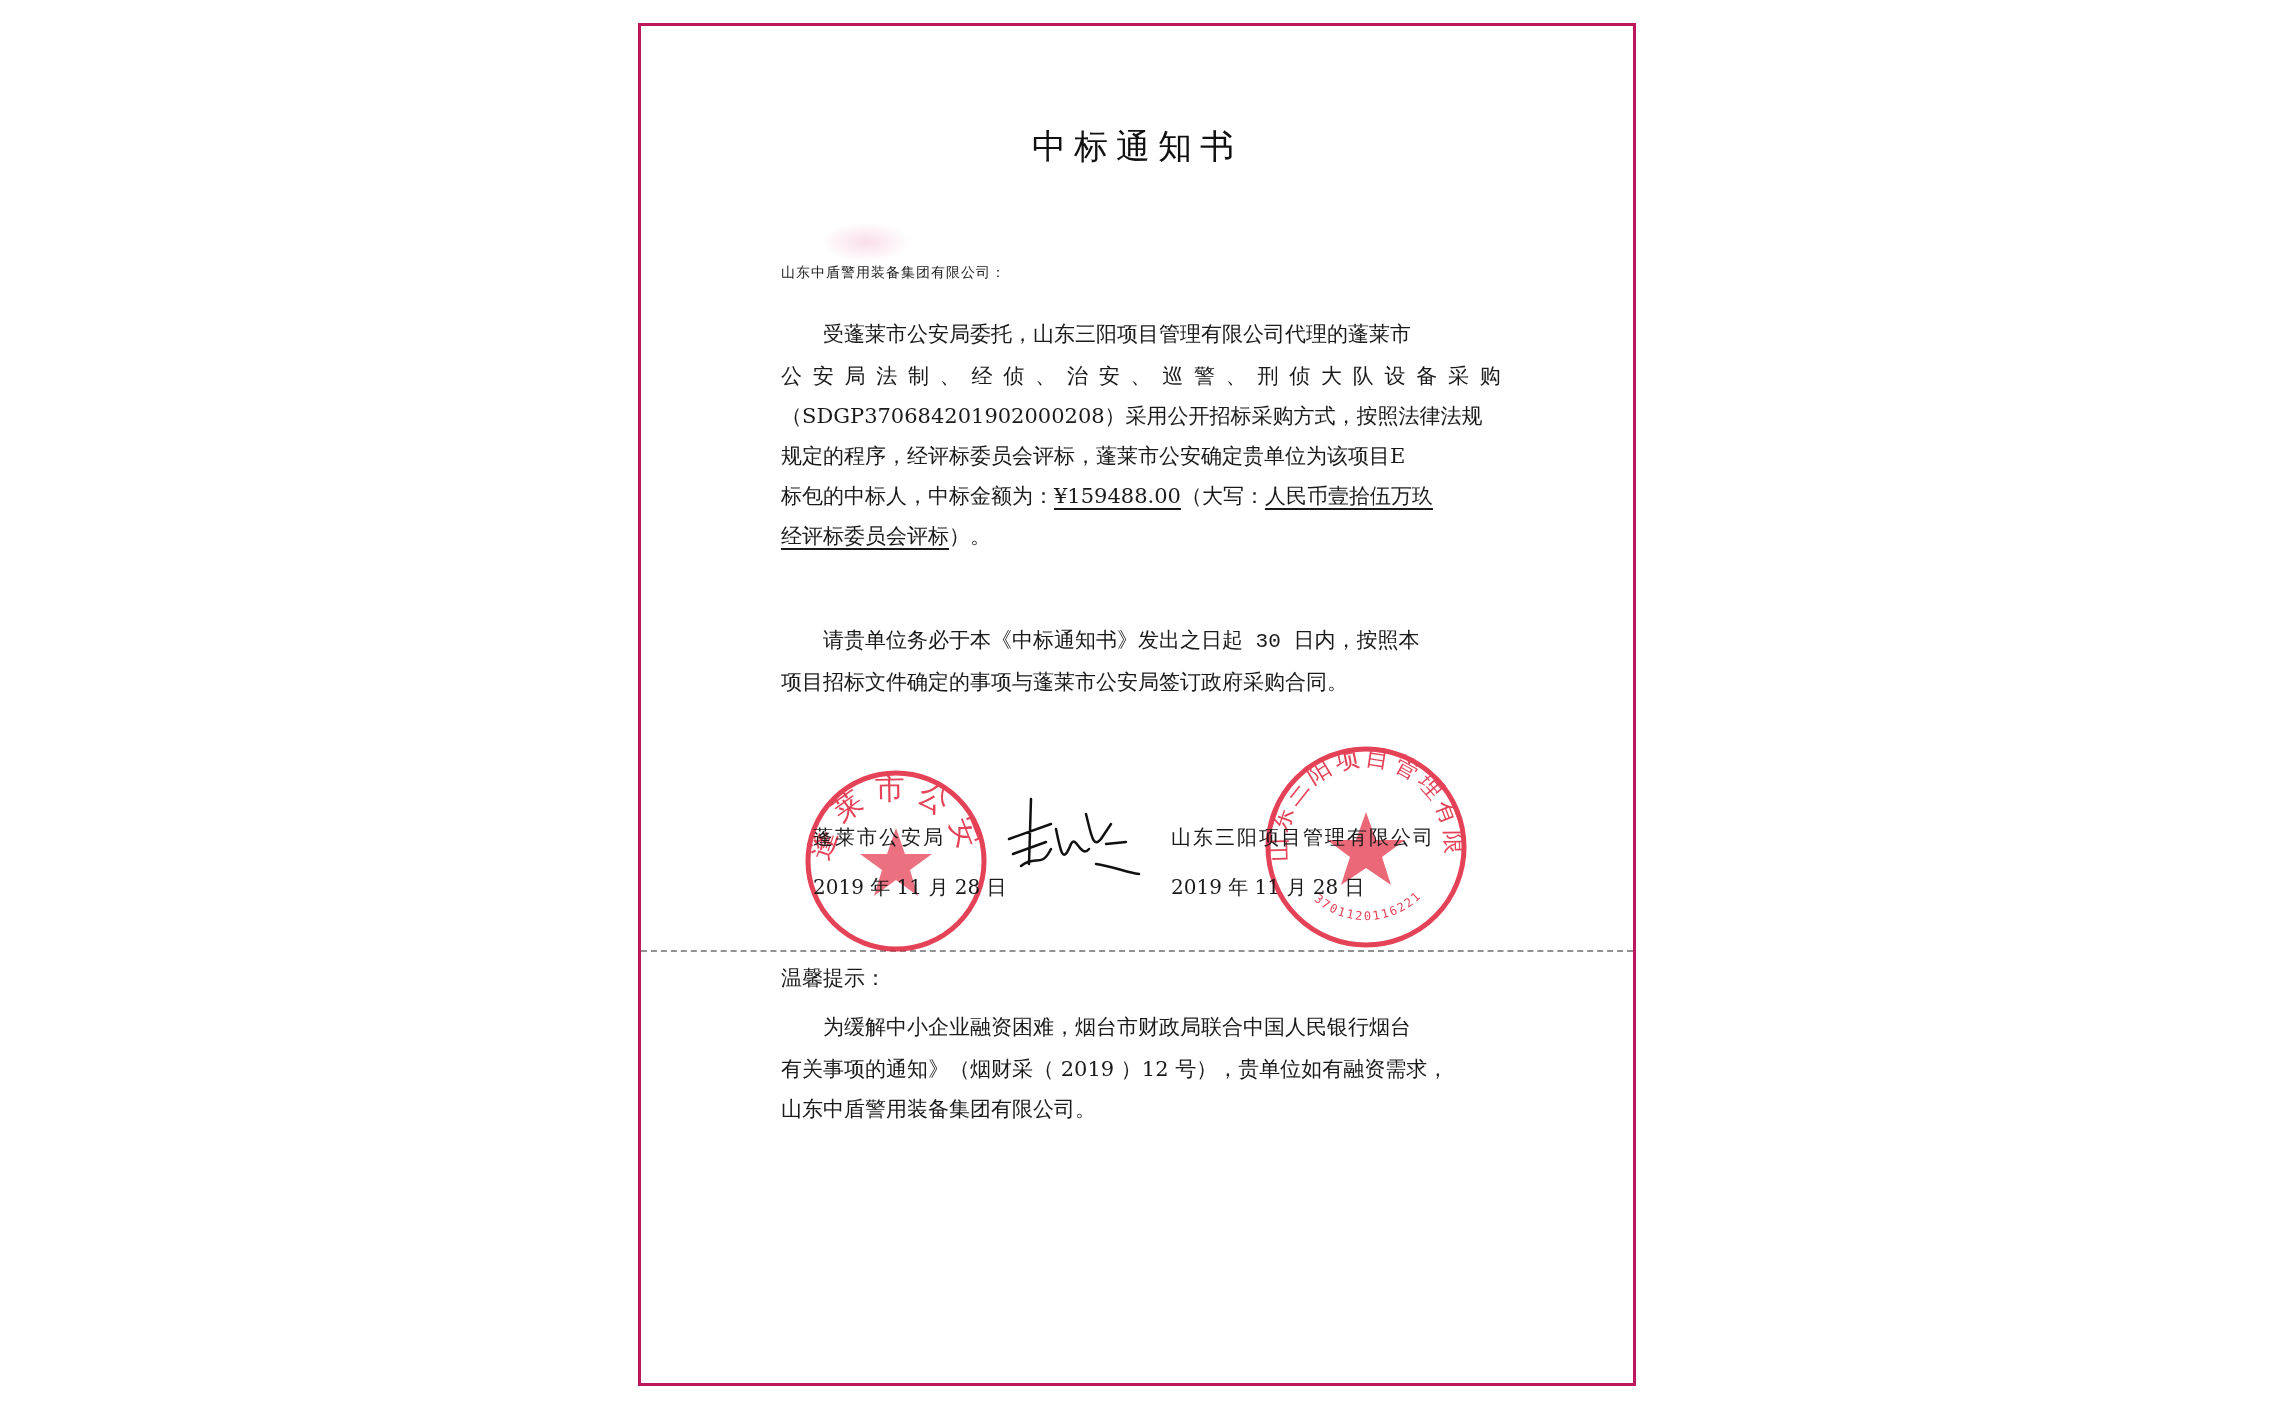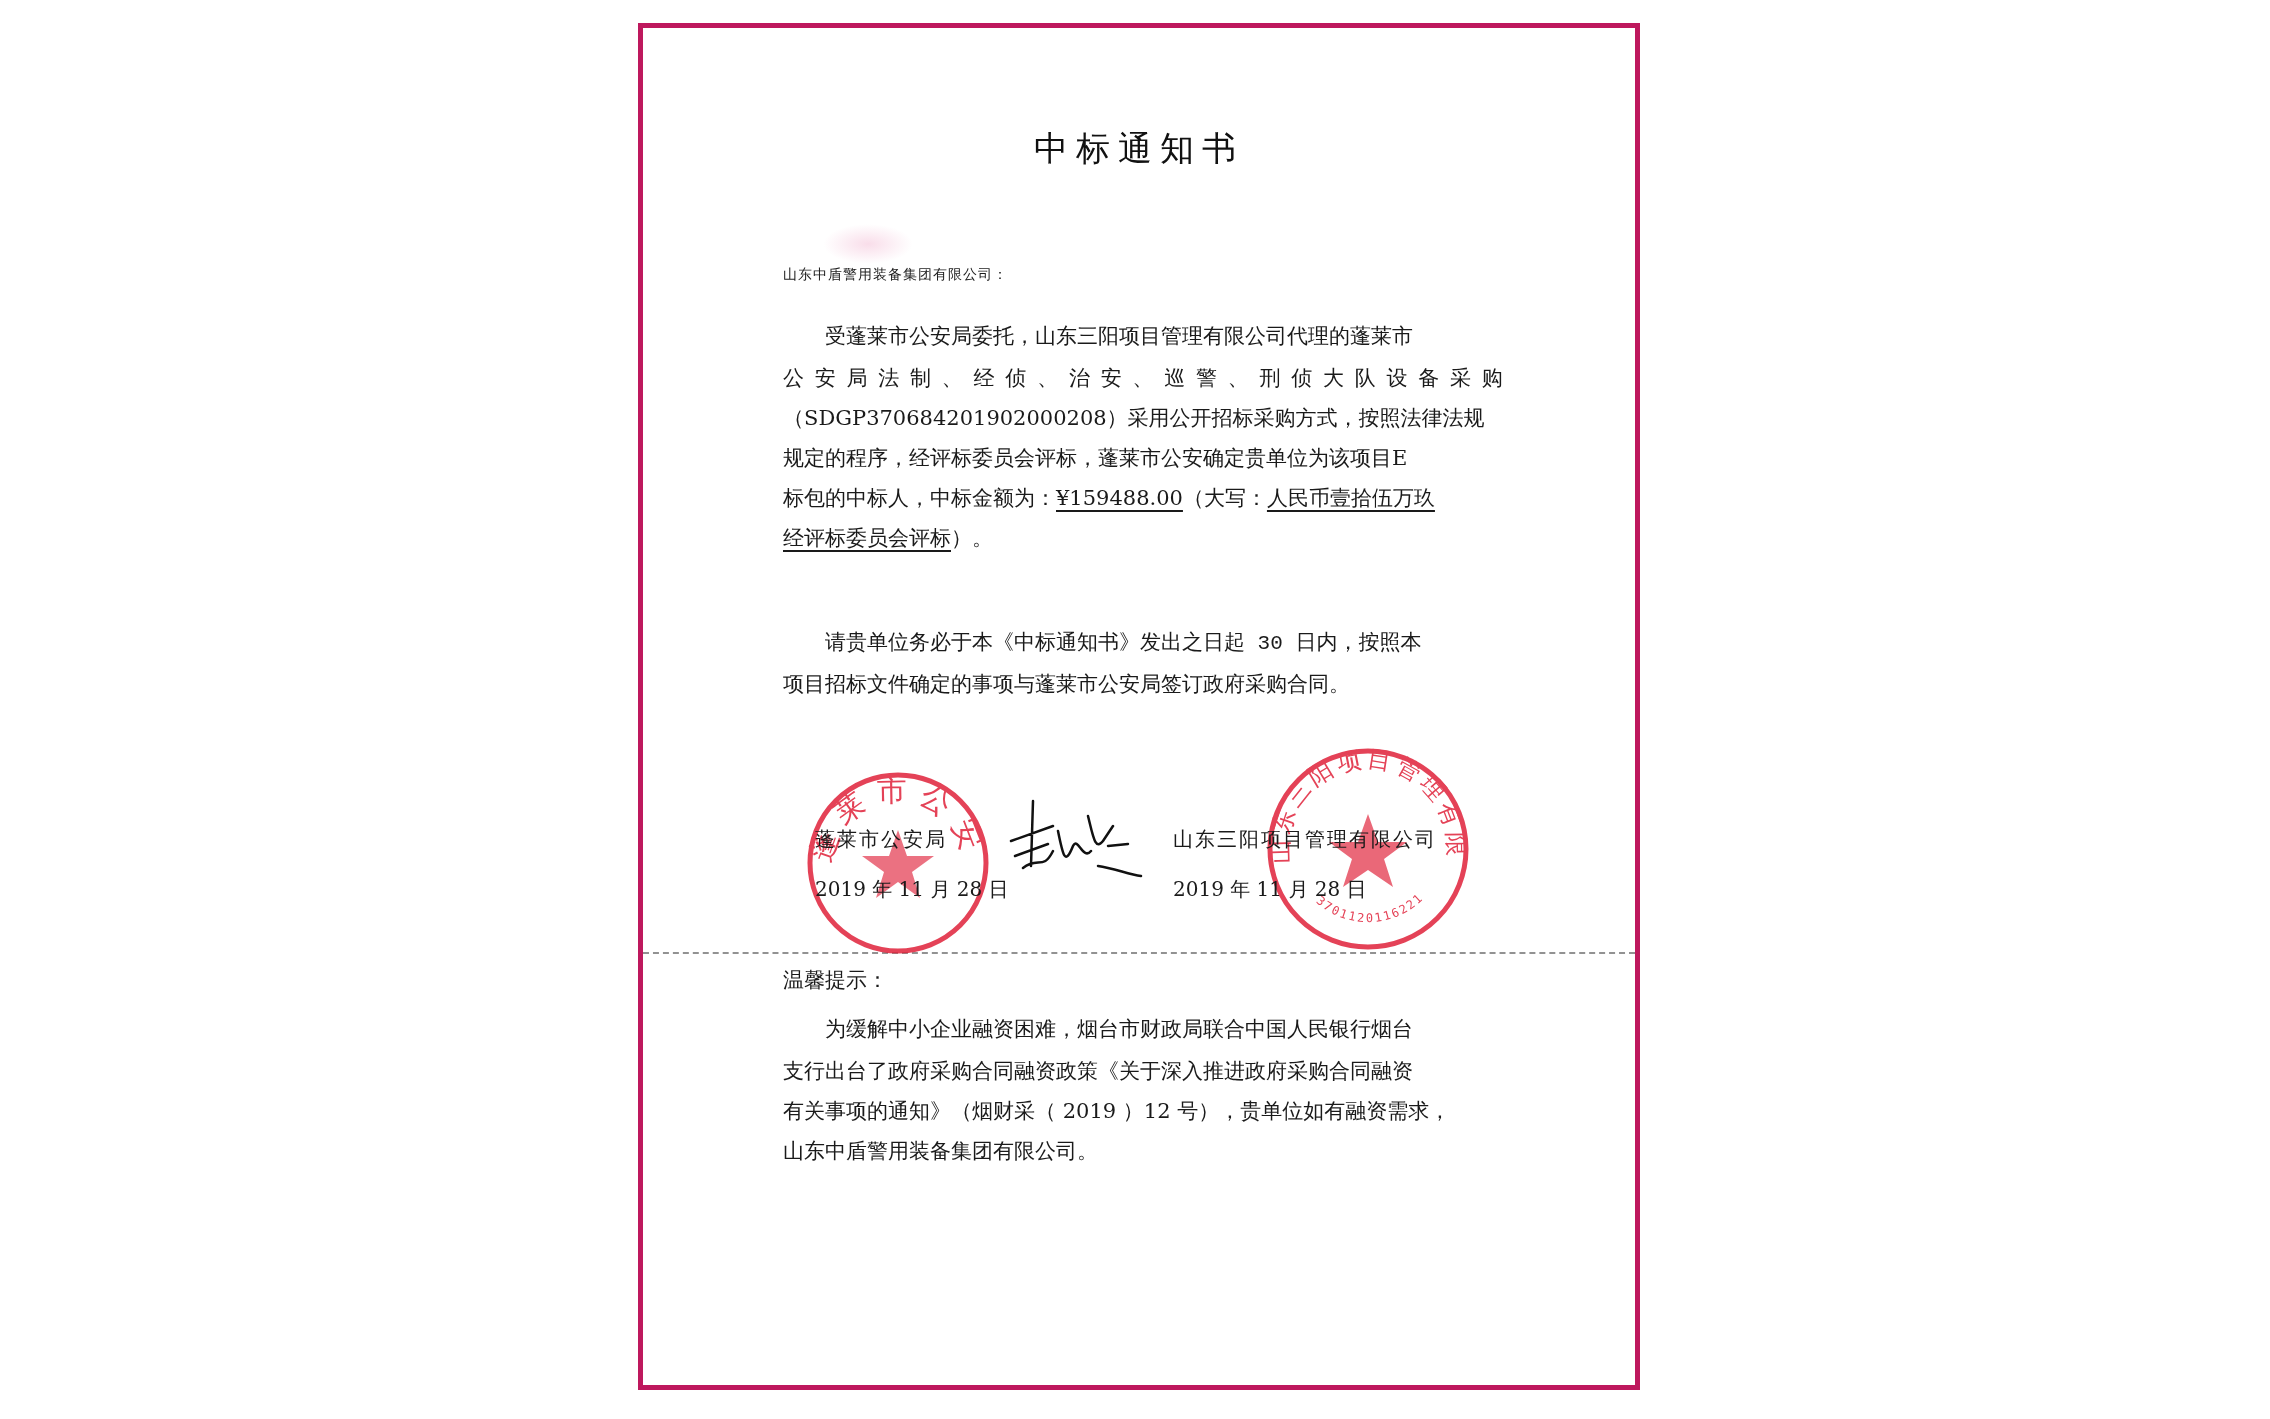--- a/index.html
+++ b/index.html
@@ -14,21 +14,21 @@
     overflow: hidden;
     font-family: "DejaVu Serif", "Liberation Serif", serif;
     color: #1a1a1a;
   }
   .frame {
     position: absolute;
     left: 638px;
     top: 23px;
     width: 992px;
     height: 1357px;
-    border: 5px solid #be185d;
+    border: 3px solid #be185d;
     background: #fff;
   }
   .doc {
     position: absolute;
     left: 0;
     top: 0;
     width: 100%;
     height: 100%;
   }
   .title {
@@ -230,19 +230,18 @@
 
     <div class="sig-right-org">山东三阳项目管理有限公司</div>
     <div class="sig-right-date">2019 年 11 月 28 日</div>
 
     <div class="separator"></div>
 
     <div class="tip-title">温馨提示：</div>
 
     <div class="body-text p3">
       <span class="line indent">为缓解中小企业融资困难，烟台市财政局联合中国人民银行烟台</span>
-      <span class="line">支行出台了政府采购合同融资政策《关于深入推进政府采购合同融资</span>
       <span class="line">有关事项的通知》（烟财采（ 2019 ）12 号），贵单位如有融资需求，</span>
       <span class="line">山东中盾警用装备集团有限公司。</span>
     </div>
 
   </div>
 </div>
 
 </body></html>

